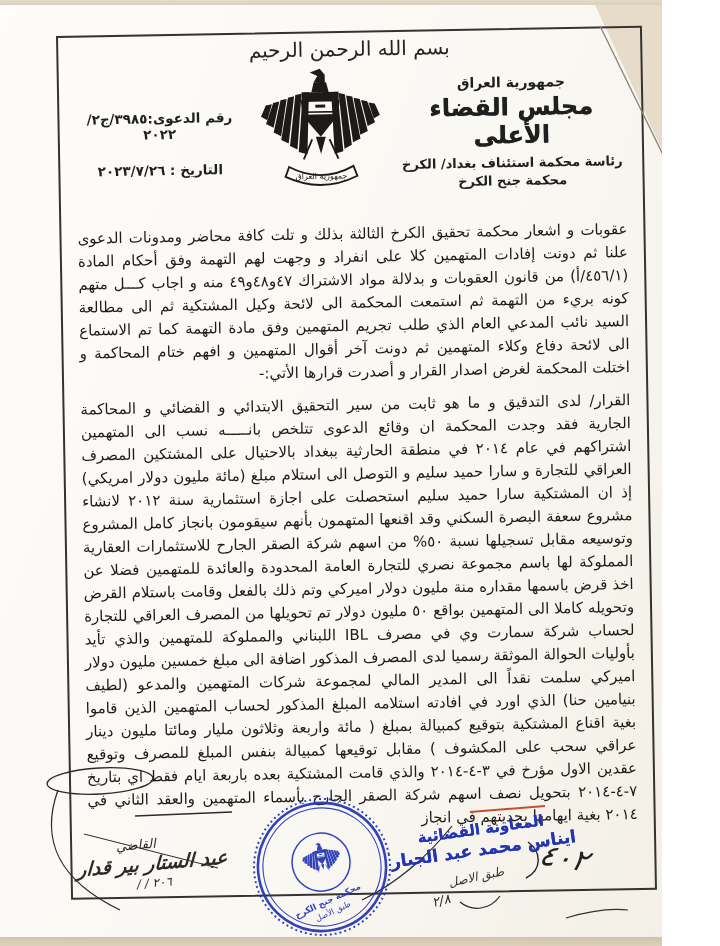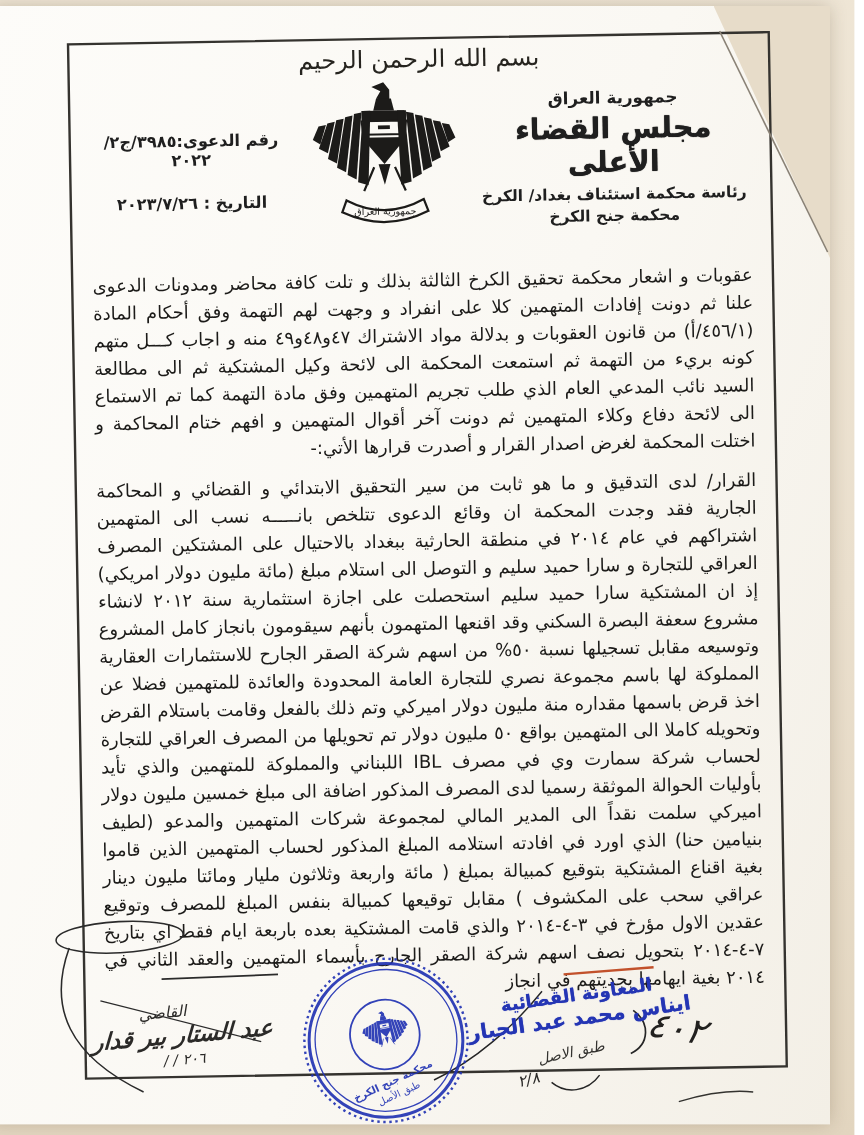--- a/index.html
+++ b/index.html
@@ -1,17 +1,17 @@
 <!DOCTYPE html>
 <html lang="ar"><head>
 <meta charset="utf-8">
 <style>
   html,body{margin:0;padding:0;}
   body{width:720px;height:946px;font-family:"DejaVu Sans","Liberation Sans",sans-serif;}
-  .stage{position:relative;width:712px;height:946px;overflow:hidden;
+  .stage{position:relative;width:662px;height:946px;overflow:hidden;
          background:linear-gradient(175deg,#efe6d6 0%,#eadfcd 55%,#e2d5bf 100%);}
   
   .paper{position:absolute;left:-8px;top:5px;width:700px;height:932px;
          background:linear-gradient(110deg,#fdfcf9 0%,#faf8f3 55%,#f3efe6 100%);
          box-shadow:0 0 14px rgba(80,60,30,.25);}
   
   .fold{position:absolute;left:595px;top:5px;width:97px;height:210px;
         background:#e7dcc9;clip-path:polygon(0 0,100% 0,100% 100%);}
   
   .frame{position:absolute;left:56px;top:36px;width:586px;height:864px;

